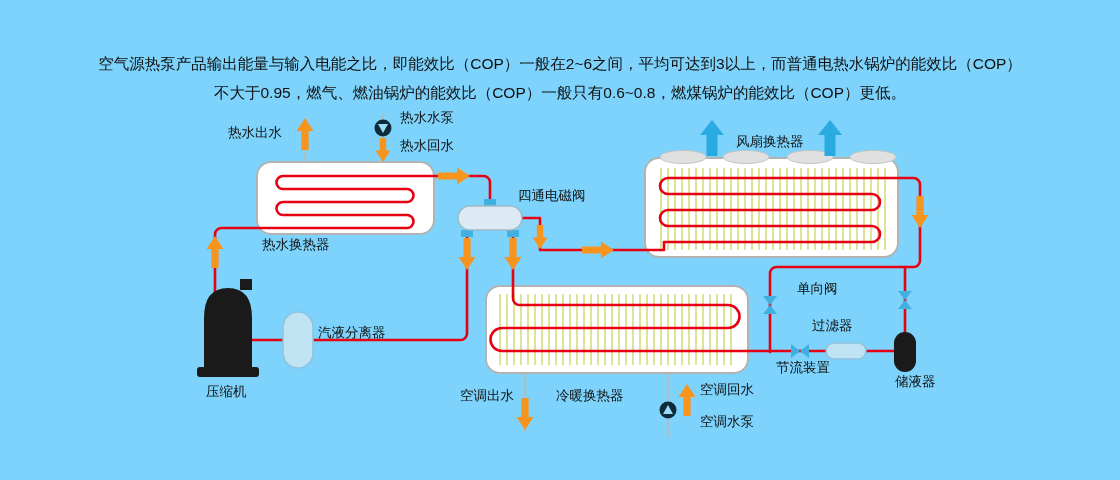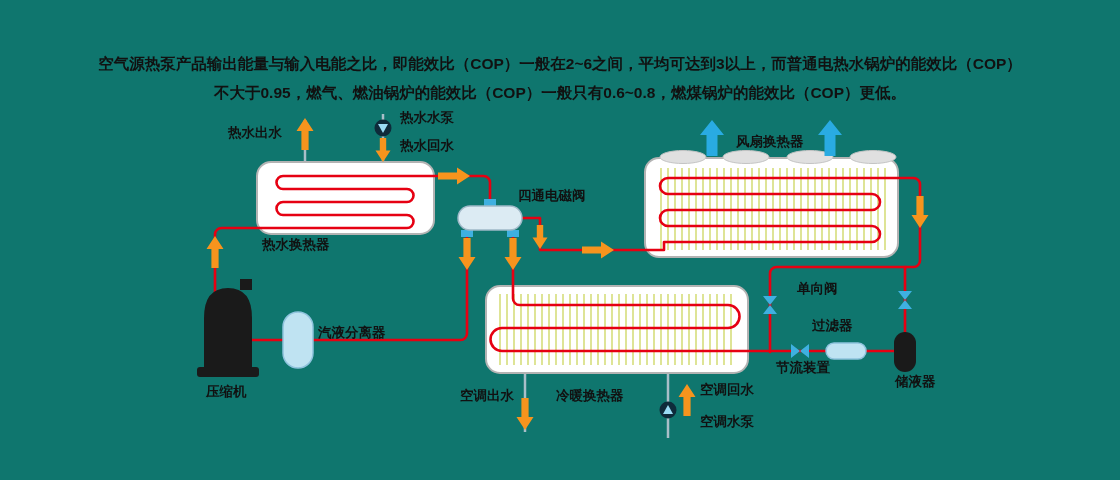--- a/index.html
+++ b/index.html
@@ -1,17 +1,17 @@
 <!DOCTYPE html>
 <html><head>
 <meta charset="utf-8">
 <style>
   html,body{margin:0;padding:0;background:#fff;}
-  .canvas{position:relative;width:1120px;height:480px;background:#0f766e;overflow:hidden;
-          font-family:"Liberation Sans",sans-serif;font-weight:bold;}
+  .canvas{position:relative;width:1120px;height:480px;background:#7dd3fc;overflow:hidden;
+          font-family:"Liberation Sans",sans-serif;}
   svg{display:block;}
   text{font-family:"Liberation Sans",sans-serif;fill:#111;}
   .intro{font-size:15.5px;}
   .lbl{font-size:13.5px;}
 </style>
 </head>
 <body>
 
 <div class="canvas">
 <svg width="1120" height="480" viewBox="0 0 1120 480">

